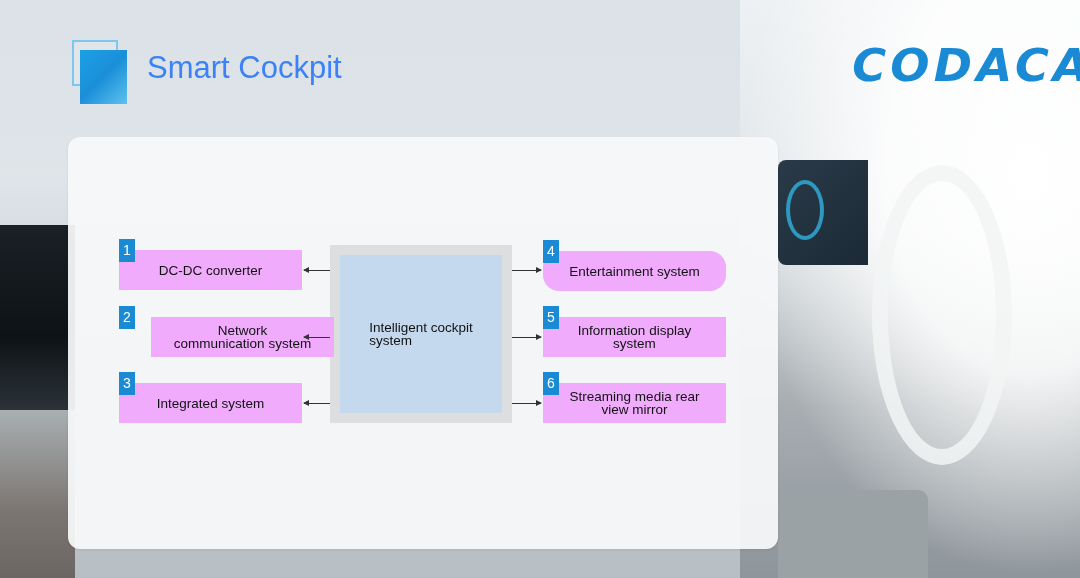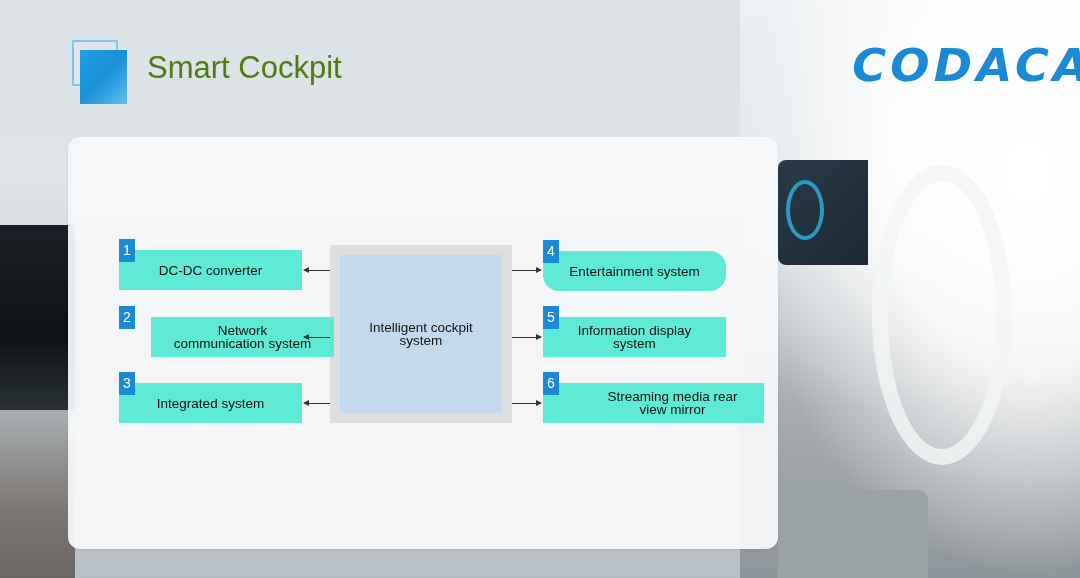--- a/index.html
+++ b/index.html
@@ -49,37 +49,37 @@
   .title-icon { position:absolute; left:72px; top:40px; width:56px; height:56px; }
   .title-icon .back {
     position:absolute; left:0; top:0; width:46px; height:46px;
     border:2px solid #7fc6ee; box-sizing:border-box; background:rgba(255,255,255,0.1);
   }
   .title-icon .front {
     position:absolute; left:8px; top:10px; width:47px; height:54px;
     background: linear-gradient(135deg, #1da0e6 0%, #1b8fd8 50%, #5ec1f0 100%);
   }
   .page-title {
-    position:absolute; left:147px; top:50px; font-size:31px; color:#4d7c0f;
+    position:absolute; left:147px; top:50px; font-size:31px; color:#3b82f6;
     letter-spacing:0px; white-space:nowrap;
   }
   .logo {
     position:absolute; left:858px; top:40px; font-size:44px; font-weight:bold;
     font-style:italic; color:#1a8ad4; letter-spacing:4px; transform:scaleX(1.05);
     font-family: "DejaVu Sans", sans-serif;
   }
 
   .card {
     position:absolute; left:68px; top:137px; width:710px; height:412px;
     background: rgba(247,248,249,0.94); border-radius:12px;
     box-shadow: 0 1px 3px rgba(0,0,0,0.08);
   }
 
   .box {
-    position:absolute; width:183px; height:40px; background:#5eead4;
+    position:absolute; width:183px; height:40px; background:#f0abfc;
     display:flex; align-items:center; justify-content:center; text-align:center;
     font-size:13.5px; line-height:13px; color:#111;
   }
   .badge {
     position:absolute; width:16px; height:23px; background:#1a8ad4; color:#fff;
     font-size:14px; line-height:22px; text-align:center;
   }
   .arrow {
     position:absolute; height:1px; background:#333;
   }
@@ -89,21 +89,21 @@
   }
   .arrow.right::after {
     content:""; position:absolute; right:-1px; top:-3px;
     border-left:6px solid #333; border-top:3.5px solid transparent; border-bottom:3.5px solid transparent;
   }
   .center-outer {
     position:absolute; left:330px; top:245px; width:182px; height:178px; background:#dcdedf;
   }
   .center-inner {
     position:absolute; left:340px; top:255px; width:162px; height:158px; background:#c5d9ee;
-    display:flex; align-items:center; justify-content:center; text-align:center;
+    display:flex; align-items:center; justify-content:center; text-align:left;
     font-size:13.5px; line-height:13px; color:#111;
   }
   .txt { white-space:pre-line; display:block; }
 </style>
 </head>
 <body>
 
 <div class="bg-sky"></div>
 <div class="bg-left-window"></div>
 <div class="bg-left-lower"></div>
@@ -156,17 +156,17 @@
   <span class="txt">Entertainment system</span>
 </div>
 <div class="badge" style="left:543px; top:240px;">4</div>
 
 <div class="box" style="left:543px; top:317px;">
   <span class="txt">Information display
 system</span>
 </div>
 <div class="badge" style="left:543px; top:306px;">5</div>
 
-<div class="box" style="left:543px; top:383px;padding-left:38px;">
+<div class="box" style="left:543px; top:383px;">
   <span class="txt">Streaming media rear
 view mirror</span>
 </div>
 <div class="badge" style="left:543px; top:372px;">6</div>
 
 </body></html>

